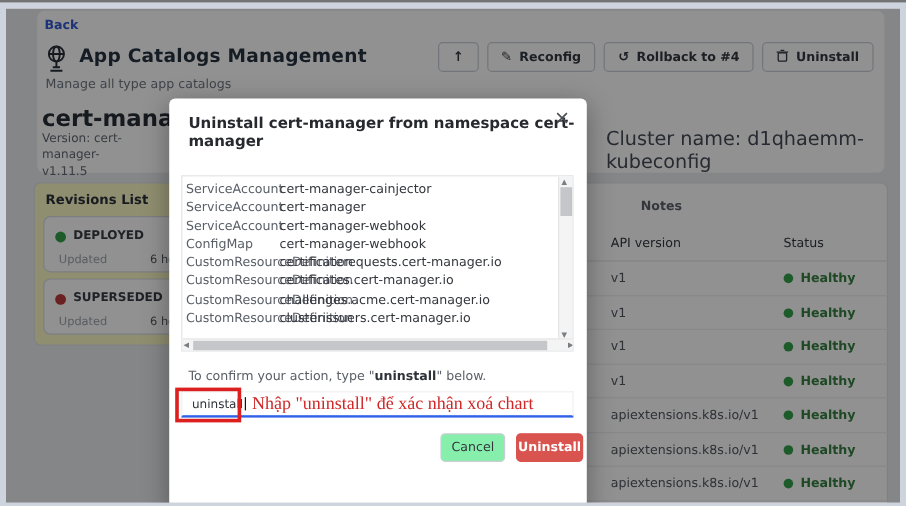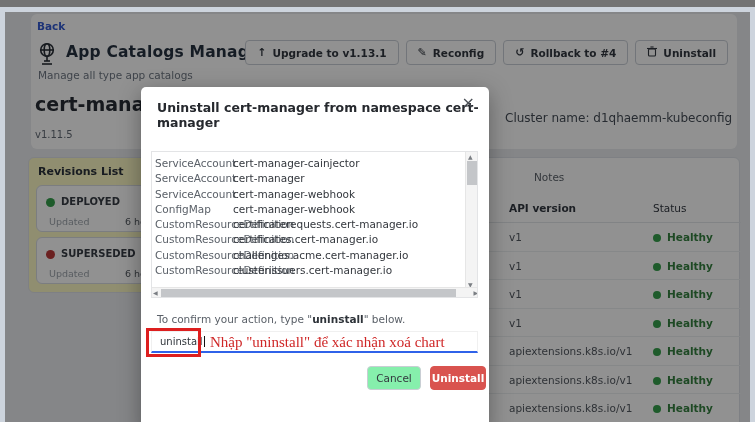--- a/index.html
+++ b/index.html
@@ -1,51 +1,51 @@
 <!DOCTYPE html>
 <html><head>
 <meta charset="utf-8">
 <style>
   * { margin:0; padding:0; box-sizing:border-box; }
   html,body { width:755px; height:422px; }
   body { font-family:"DejaVu Sans","Liberation Sans",sans-serif; background:#cdd4dd; position:relative; overflow:hidden; }
-  #frame { position:absolute; inset:0; border-top:7px solid #737373; }
+  #frame { position:absolute; inset:0; border-top:2px solid #737373; }
   #app { position:absolute; left:5px; top:5px; width:745px; height:412px; background:#e9ebef; overflow:hidden; }
 
   
   .header-band { position:absolute; left:26px; top:2px; width:706px; height:135px; background:#ffffff; border-radius:6px; }
   .back-link { position:absolute; left:32px; top:8px; font-size:10.5px; font-weight:bold; color:#2c55cf; cursor:pointer; }
   .globe { position:absolute; left:31px; top:30px; }
   .page-title { position:absolute; left:61px; top:31px; font-size:15.5px; font-weight:bold; color:#1e2a3a; letter-spacing:.2px; }
   .page-subtitle { position:absolute; left:33px; top:57px; font-size:10.5px; color:#6b7480; }
   .actions { position:absolute; right:22px; top:28px; display:flex; gap:7px; }
   .act-btn { height:25px; display:flex; align-items:center; gap:6px; padding:0 11px; background:#fff; border:1px solid #c7cdd5; border-radius:4px; font-size:10.5px; font-weight:600; color:#2b313a; cursor:pointer; white-space:nowrap; }
   .act-btn .ic { font-size:11px; line-height:1; color:#2b313a; }
 
   .app-name { position:absolute; left:30px; top:81px; font-size:19px; font-weight:bold; color:#20262e; }
   .dot { display:inline-block; border-radius:50%; }
   .app-dot { position:absolute; left:161px; top:88px; width:9px; height:9px; background:#2e9d45; }
   .version { position:absolute; left:30px; top:102px; width:100px; font-size:10px; color:#5d6570; line-height:14px; }
-  .cluster { position:absolute; left:500px; top:99px; font-size:12px; color:#3e4650; }
+  .cluster { position:absolute; left:500px; top:99px; font-size:16px; color:#3e4650; }
 
   .left-card { position:absolute; left:23px; top:145px; width:172px; height:136px; background:#fef9c3; border:1px solid #dde1e7; border-radius:6px; }
   .rev-title { position:absolute; left:9px; top:7px; font-size:11px; font-weight:bold; color:#232a33; }
   .rev-list { position:absolute; left:7px; top:22px; width:158px; }
   .rev-card { position:relative; width:158px; height:47px; border:1px solid #d7dbe1; border-radius:6px; margin-top:5px; background:#fff; cursor:pointer; }
   .rev-card .dot { position:absolute; left:9px; top:12px; width:9px; height:9px; }
   .rev-card:nth-of-type(1) .dot { background:#2e9d45; }
   .rev-card:nth-of-type(2) .dot { background:#bb3434; }
   .rev-status { position:absolute; left:24px; top:10px; font-size:10px; font-weight:600; color:#30363e; }
   .rev-updated-label { position:absolute; left:12px; top:30px; font-size:9.5px; color:#9aa1a9; }
   .rev-updated-val { position:absolute; left:88px; top:30px; font-size:9.5px; color:#4c525a; white-space:nowrap; }
 
   .right-card { position:absolute; left:200px; top:145px; width:535px; height:280px; background:#fff; border:1px solid #dde1e7; border-radius:6px 6px 0 0; }
-  .notes-tab { position:absolute; left:328px; top:13px; font-size:10.5px; font-weight:400; color:#555c64; cursor:pointer; }
+  .notes-tab { position:absolute; left:328px; top:13px; font-size:10.5px; font-weight:700; color:#555c64; cursor:pointer; }
   .tbl-head { position:absolute; left:0; top:40px; width:535px; height:25px; border-bottom:1px solid #e2e5e9; }
-  .th-api { position:absolute; left:303px; top:4px; font-size:10.5px; font-weight:bold; color:#2b313a; }
+  .th-api { position:absolute; left:303px; top:4px; font-size:10.5px; font-weight:normal; color:#2b313a; }
   .th-status { position:absolute; left:447px; top:4px; font-size:10.5px; font-weight:normal; color:#2b313a; }
   .tbl-rows { position:absolute; left:0; top:65px; width:535px; }
   .t-row { position:relative; width:535px; height:28.5px; border-bottom:1px solid #eceef1; }
   .c-type { position:absolute; left:25px; top:8px; font-size:10.5px; color:#4c525a; white-space:nowrap; }
   .c-name { position:absolute; left:140px; top:2px; width:95px; font-size:10.5px; color:#4c525a; line-height:12.5px; overflow-wrap:anywhere; }
   .c-api  { position:absolute; left:303px; top:8px; font-size:10.5px; color:#4c525a; white-space:nowrap; }
   .c-status { position:absolute; left:447px; top:8px; font-size:10.5px; color:#2e7d3a; font-weight:600; }
   .c-status .dot { width:8px; height:8px; background:#2e9d45; margin-right:6px; vertical-align:-1px; }
 
   .dim-overlay { position:absolute; inset:0; background:rgba(10,10,12,0.45); }
@@ -101,21 +101,20 @@
       </g>
     </svg>
   </span>
 
   <div class="page-title">App Catalogs Management</div>
   <div class="page-subtitle">Manage all type app catalogs</div>
 
   <div class="actions">
     <div class="act-btn">
       <span class="ic">↑</span>
-      <span>Upgrade to v1.13.1</span>
     </div>
     <div class="act-btn">
       <span class="ic">✎</span>
       <span>Reconfig</span>
     </div>
     <div class="act-btn">
       <span class="ic">↺</span>
       <span>Rollback to #4</span>
     </div>
     <div class="act-btn">
@@ -127,21 +126,21 @@
                 <line x1="3.4" y1="1" x2="6.6" y2="1"></line>
               </g>
             </svg>
       </span>
       <span>Uninstall</span>
     </div>
   </div>
 
   <div class="app-name">cert-manager</div>
   <span class="dot app-dot"></span>
-  <div class="version"><br><span>v1.11.5</span></div>
+  <div class="version"><span>Version: cert-manager-</span><br><span>v1.11.5</span></div>
   <div class="cluster">Cluster name: d1qhaemm-kubeconfig</div>
 
   <div class="left-card">
     <div class="rev-title">Revisions List</div>
     <div class="rev-list">
 
         <div class="rev-card">
           <span class="dot"></span>
           <span class="rev-status">DEPLOYED</span>
           <span class="rev-updated-label">Updated</span>

